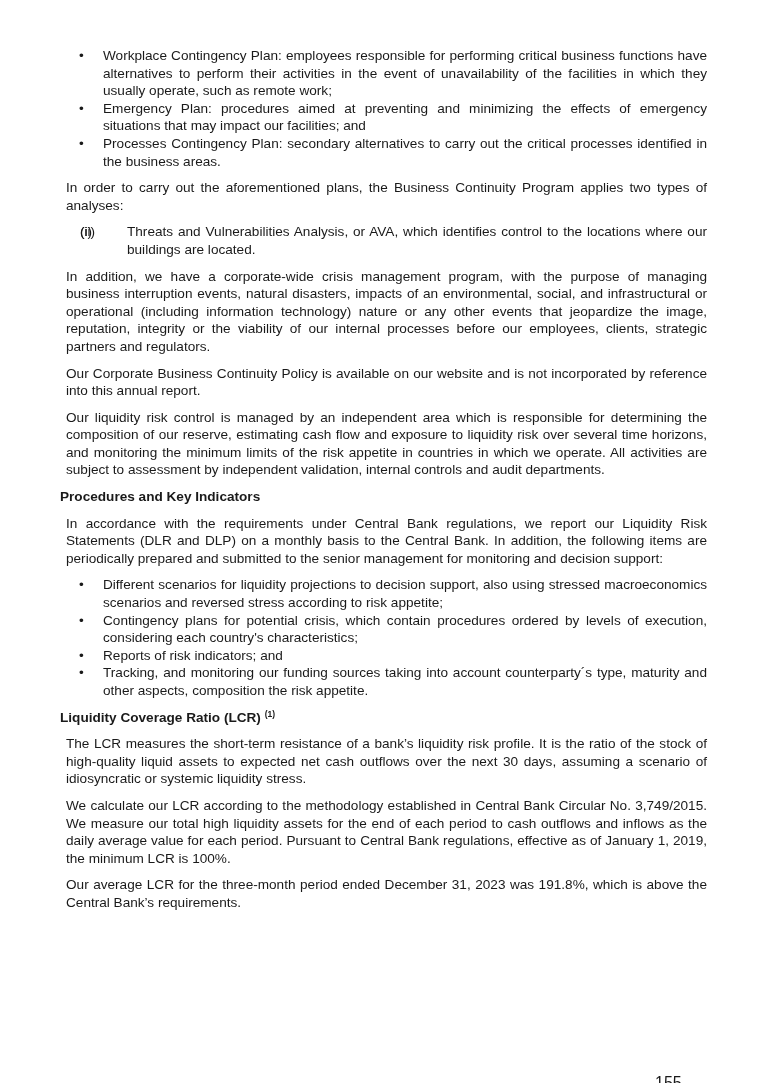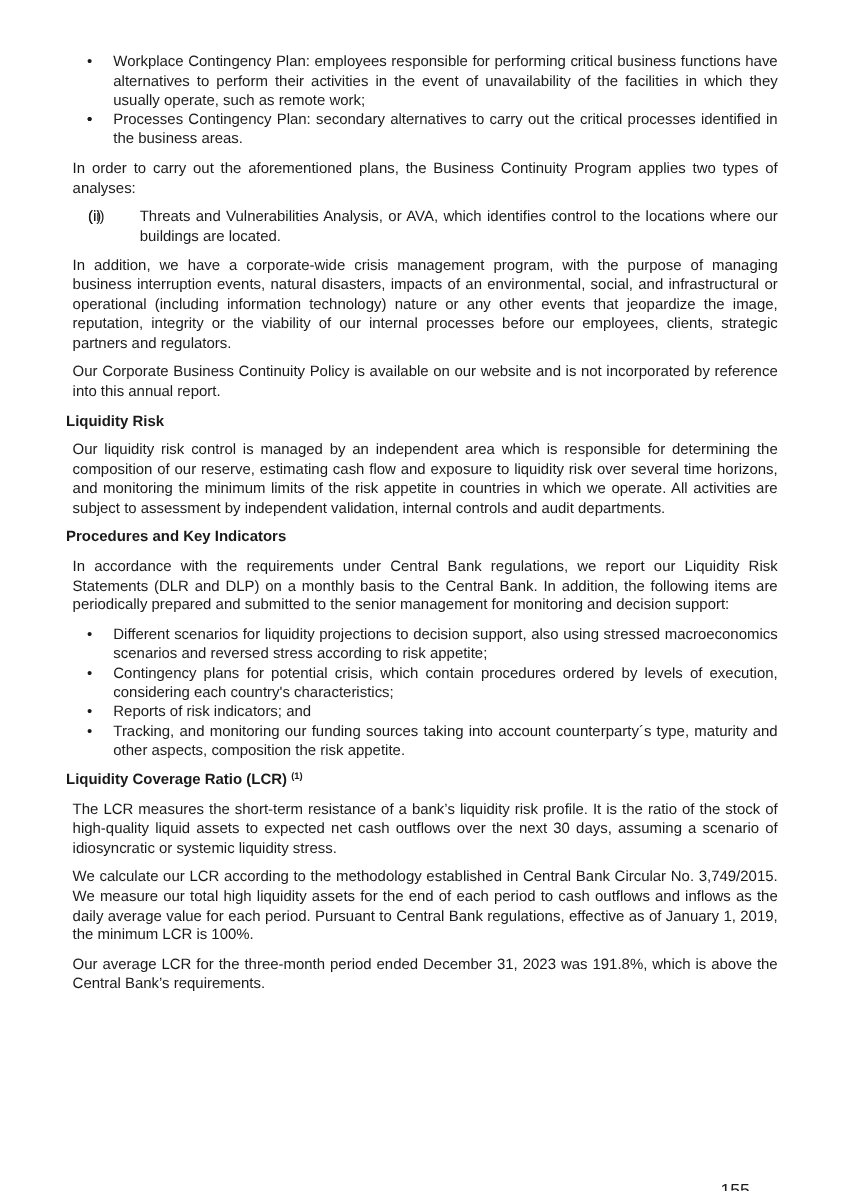--- a/index.html
+++ b/index.html
@@ -23,35 +23,34 @@
     font-family: Liberation Sans, sans-serif; font-size: 16px; color: #1a1a1a;
   }
 </style>
 </head>
 <body>
 
 <div class="page">
 
   <ul class="bullets">
     <li><span class="bullet">•</span><span>Workplace Contingency Plan: employees responsible for performing critical business functions have alternatives to perform their activities in the event of unavailability of the facilities in which they usually operate, such as remote work;</span></li>
-    <li><span class="bullet">•</span></li>
+    <li><span class="bullet">•</span><span>Emergency Plan: procedures aimed at preventing and minimizing the effects of emergency situations that may impact our facilities; and</span></li>
     <li><span class="bullet">•</span><span>Processes Contingency Plan: secondary alternatives to carry out the critical processes identified in the business areas.</span></li>
   </ul>
 
   <p>In order to carry out the aforementioned plans, the Business Continuity Program applies two types of analyses:</p>
 
   <ul class="roman">
     <li><span class="num">(i)</span></li>
     <li><span class="num">(ii)</span><span>Threats and Vulnerabilities Analysis, or AVA, which identifies control to the locations where our buildings are located.</span></li>
   </ul>
 
   <p>In addition, we have a corporate-wide crisis management program, with the purpose of managing business interruption events, natural disasters, impacts of an environmental, social, and infrastructural or operational (including information technology) nature or any other events that jeopardize the image, reputation, integrity or the viability of our internal processes before our employees, clients, strategic partners and regulators.</p>
   <p>Our Corporate Business Continuity Policy is available on our website and is not incorporated by reference into this annual report.</p>
 
-  <h3>Liquidity Risk</h3>
   <p>Our liquidity risk control is managed by an independent area which is responsible for determining the composition of our reserve, estimating cash flow and exposure to liquidity risk over several time horizons, and monitoring the minimum limits of the risk appetite in countries in which we operate. All activities are subject to assessment by independent validation, internal controls and audit departments.</p>
 
   <h3>Procedures and Key Indicators</h3>
   <p>In accordance with the requirements under Central Bank regulations, we report our Liquidity Risk Statements (DLR and DLP) on a monthly basis to the Central Bank. In addition, the following items are periodically prepared and submitted to the senior management for monitoring and decision support:</p>
 
   <ul class="bullets">
     <li><span class="bullet">•</span><span>Different scenarios for liquidity projections to decision support, also using stressed macroeconomics scenarios and reversed stress according to risk appetite;</span></li>
     <li><span class="bullet">•</span><span>Contingency plans for potential crisis, which contain procedures ordered by levels of execution, considering each country's characteristics;</span></li>
     <li><span class="bullet">•</span><span>Reports of risk indicators; and</span></li>
     <li><span class="bullet">•</span><span>Tracking, and monitoring our funding sources taking into account counterparty´s type, maturity and other aspects, composition the risk appetite.</span></li>

